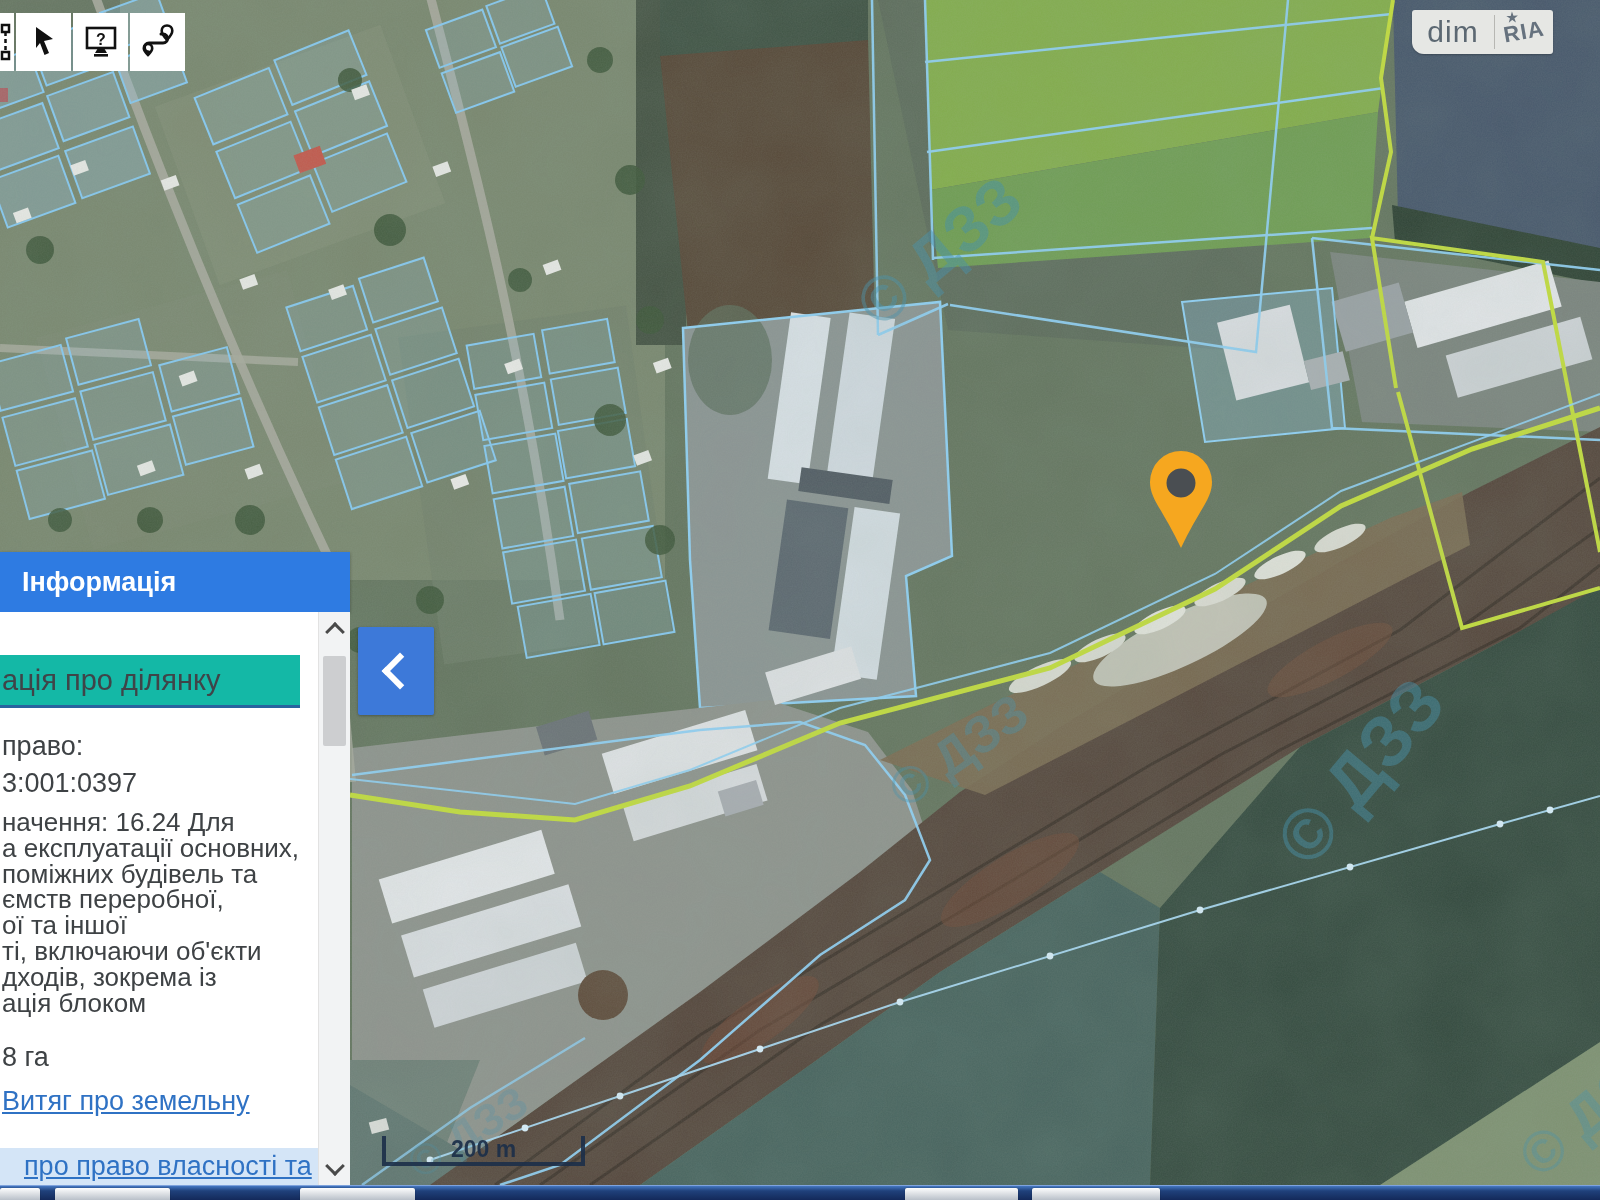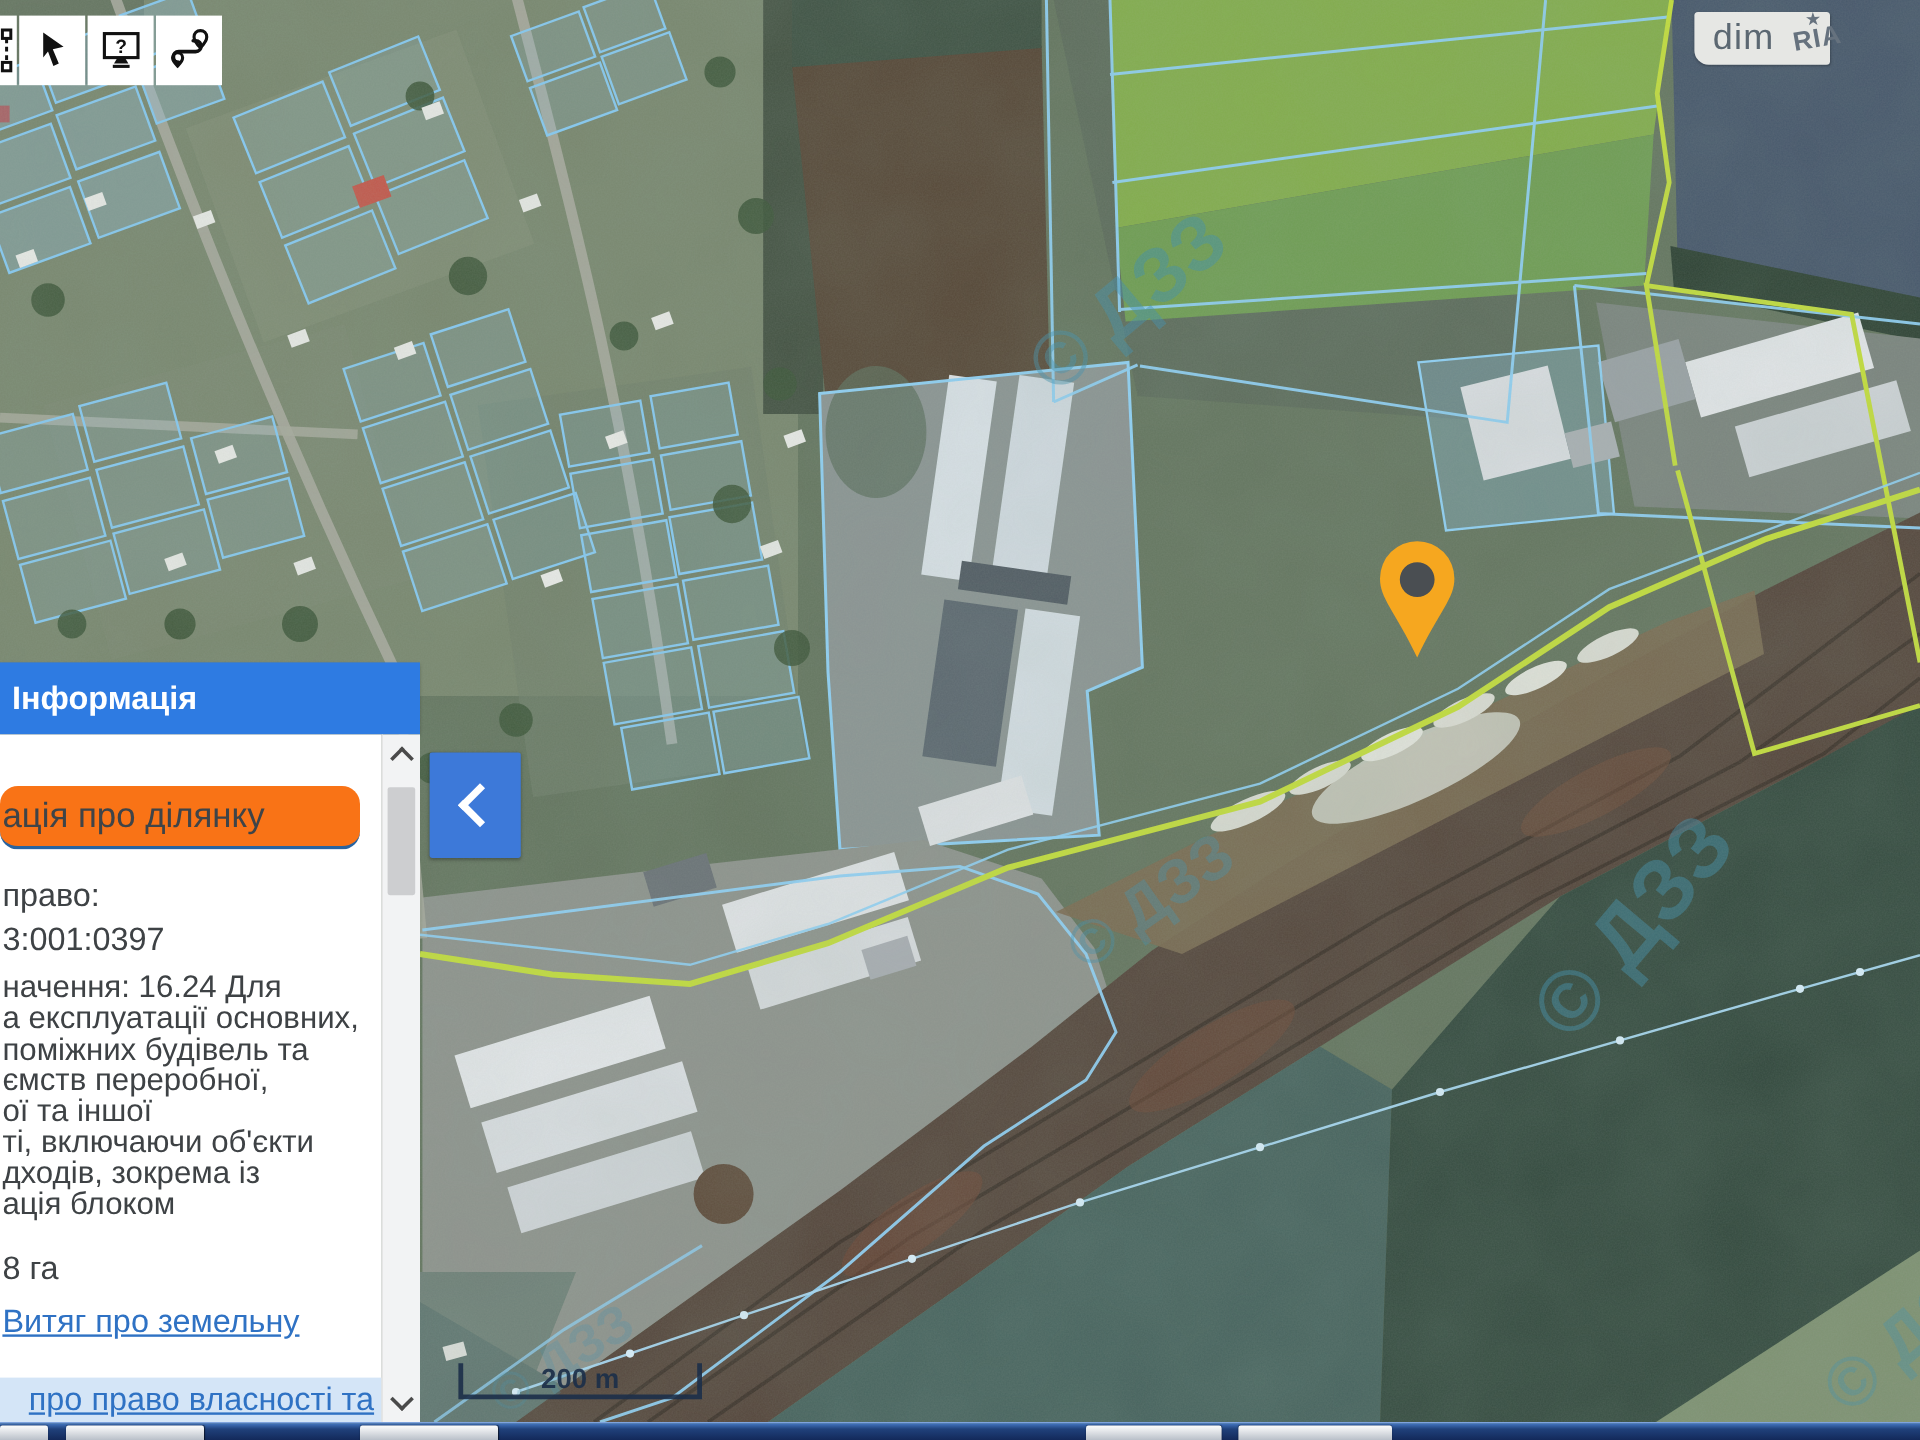--- a/index.html
+++ b/index.html
@@ -7,37 +7,37 @@
           font-family:"Liberation Sans",sans-serif;background:#62745f;}
   .map-wrap{position:absolute;left:0;top:0;width:1600px;height:1185px;z-index:0;}
 
   
   .toolbar{position:absolute;left:0;top:13px;display:flex;gap:2px;z-index:6;}
   .tool{width:55px;height:58px;background:#fff;display:flex;align-items:center;justify-content:center;}
   .tool.partial{width:14px;overflow:hidden;justify-content:flex-start;}
   .tool.partial svg{margin-left:-22px;}
 
   
-  .logo{position:absolute;left:1412px;top:10px;width:113px;height:44px;z-index:6;
+  .logo{position:absolute;left:1412px;top:10px;width:141px;height:44px;z-index:6;
         background:rgba(236,236,233,0.96);border-radius:3px 3px 3px 12px;
         display:flex;align-items:center;box-shadow:0 1px 2px rgba(0,0,0,.25);}
   .logo .dim{flex:0 0 82px;text-align:center;font-size:30px;color:#5c6872;letter-spacing:1px;}
   .logo .sep{width:1px;height:34px;background:#b7b7b3;}
   .logo .ria{flex:1;position:relative;text-align:center;font-weight:700;font-size:22px;
              color:#66727e;transform:rotate(-10deg);letter-spacing:1px;}
   .logo .ria .star{position:absolute;top:-11px;left:14px;font-size:13px;transform:rotate(8deg);}
 
   
   .panel-header{position:absolute;left:0;top:552px;width:350px;height:60px;background:#2e7be2;
                 z-index:6;color:#fff;font-size:27px;font-weight:700;line-height:60px;
-                padding-left:10px;box-sizing:border-box;box-shadow:0 1px 3px rgba(0,0,0,.3);}
+                padding-left:22px;box-sizing:border-box;box-shadow:0 1px 3px rgba(0,0,0,.3);}
   .panel-body{position:absolute;left:0;top:612px;width:318px;height:573px;background:#fff;
               z-index:6;overflow:hidden;white-space:nowrap;color:#3e4245;}
-  .row-hl{position:absolute;left:0;top:43px;width:298px;height:50px;background:#f97316;
-          border-bottom:3px solid #28639f;font-size:29px;line-height:50px;padding-left:2px;color:#3f4448;border-radius:15px;}
+  .row-hl{position:absolute;left:0;top:43px;width:298px;height:50px;background:#14b8a6;
+          border-bottom:3px solid #28639f;font-size:29px;line-height:50px;padding-left:2px;color:#3f4448;}
   .pl{position:absolute;left:2px;font-size:27px;}
   .para{position:absolute;left:2px;top:198px;font-size:26px;line-height:25.8px;}
   .link{color:#2f72c4;text-decoration:underline;}
   .row-hl2{position:absolute;left:0;top:536px;width:318px;height:37px;background:#d4e5f7;
            font-size:27px;line-height:37px;padding-left:24px;}
   .scrollbar{position:absolute;left:318px;top:612px;width:32px;height:573px;background:#f2f3f4;
              z-index:7;border-left:1px solid #e2e2e2;box-sizing:border-box;}
   .sc-btn{position:absolute;left:0;width:32px;height:34px;display:flex;align-items:center;justify-content:center;}
   .chev-up{width:11px;height:11px;border-left:3px solid #4a4a4a;border-top:3px solid #4a4a4a;transform:rotate(45deg);margin-top:5px;}
   .chev-down{width:11px;height:11px;border-left:3px solid #4a4a4a;border-top:3px solid #4a4a4a;transform:rotate(225deg);margin-bottom:5px;}

